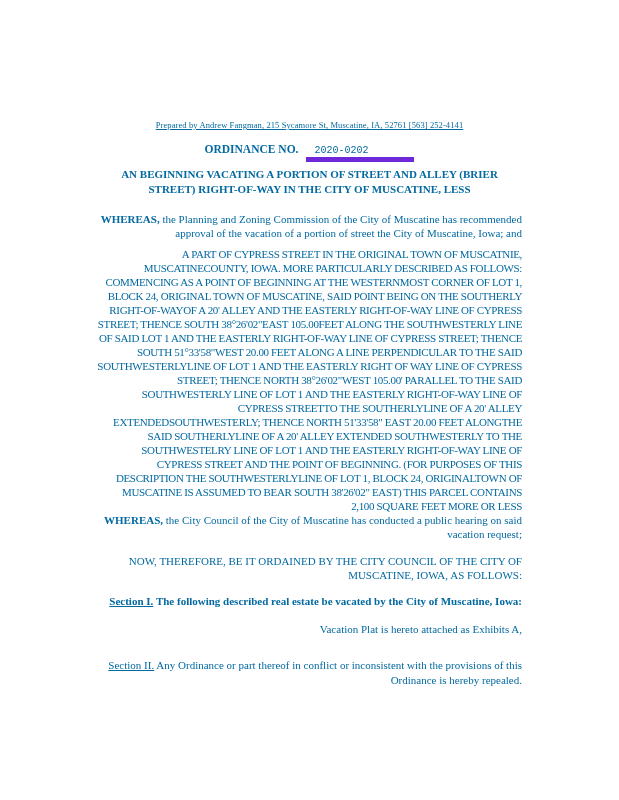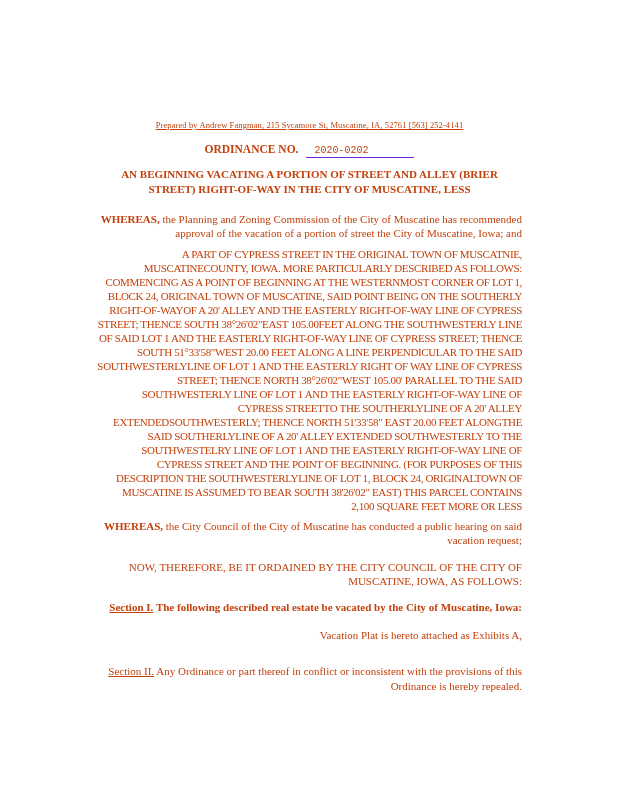--- a/index.html
+++ b/index.html
@@ -7,21 +7,21 @@
     padding: 0;
     background: #ffffff;
   }
   .page {
     position: relative;
     width: 619px;
     height: 800px;
     background: #ffffff;
     overflow: hidden;
     font-family: "Liberation Serif", "DejaVu Serif", serif;
-    color: #c2410c;
+    color: #0369a1;
     border-radius: 14px;
   }
   .content {
     position: absolute;
     left: 97px;
     top: 120px;
     width: 425px;
   }
   .prepared-by {
     text-align: center;
@@ -36,21 +36,21 @@
     margin: 0 0 10px 0;
     white-space: nowrap;
   }
   .ordinance-label {
     font-weight: bold;
     font-size: 11.5px;
   }
   .ordinance-number {
     font-family: "Liberation Mono", "DejaVu Sans Mono", monospace;
     font-size: 10px;
-    border-bottom: 1px solid #6d28d9;
+    border-bottom: 5px solid #6d28d9;
     padding: 0 46px 1px 8px;
     margin-left: 4px;
   }
   .doc-title {
     text-align: center;
     font-weight: bold;
     font-size: 11px;
     line-height: 14.5px;
     margin: 0 0 16px 0;
   }
@@ -59,21 +59,21 @@
     font-size: 11px;
     line-height: 14.4px;
     margin: 0 0 12px 0;
     text-align: right;
   }
   p.whereas-1 { margin-bottom: 6px; }
   .lead-bold { font-weight: bold; }
   p.legal-desc {
     letter-spacing: -0.35px;
     line-height: 14px;
-    margin-bottom: 6px;
+    margin-bottom: 0;
   }
   p.enactment {
     font-weight: normal;
   }
   p.section-par { margin-bottom: 13px; }
   p.single-line { white-space: nowrap; font-weight: bold; }
   p.exhibit { margin-bottom: 22px; }
   .lead-underline { text-decoration: underline; }
 </style>
 </head>

